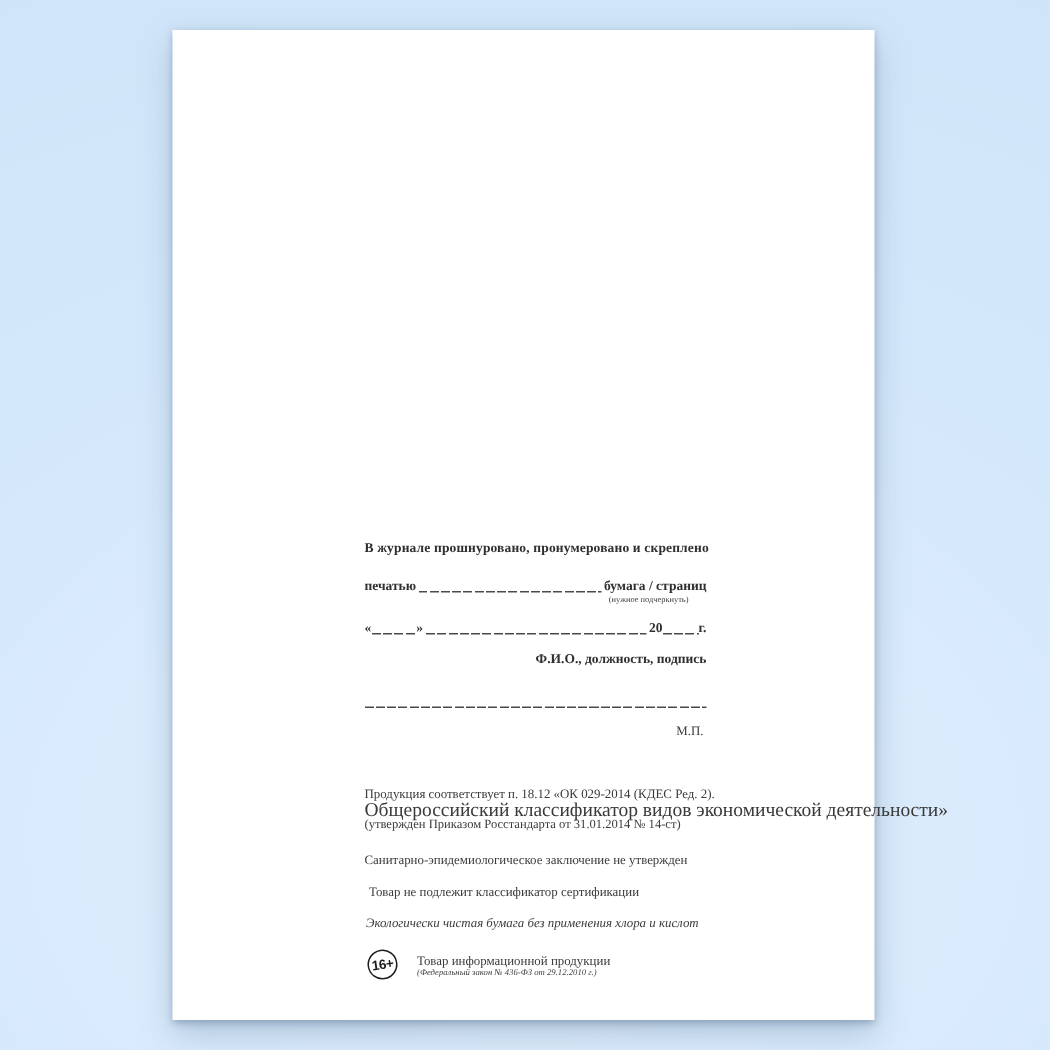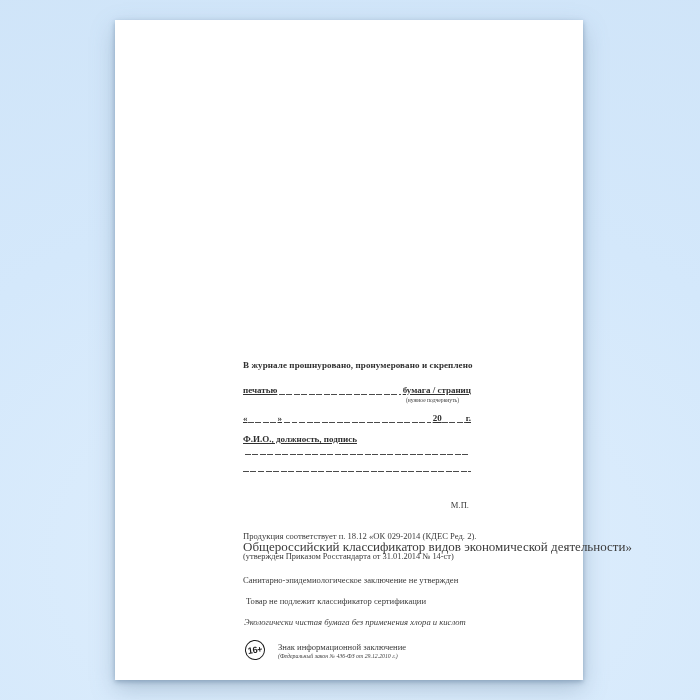--- a/index.html
+++ b/index.html
@@ -29,38 +29,37 @@
   }
   .fill { flex: 1 1 auto; height: 10px; margin: 0 2px 1px 2px; }
   .w30 { width: 30px; height: 10px; display: inline-block; margin-bottom: 1px; }
   .w24 { width: 24px; height: 10px; display: inline-block; margin-bottom: 1px; }
 
   .statement {
     font-size: 9px; font-weight: 700; line-height: 11px;
     color: #2f2f2f; letter-spacing: 0.1px; white-space: nowrap;
   }
   .row-flex {
-    display: flex; 
+    display: flex; align-items: flex-end;
     font-size: 9px; font-weight: 700; line-height: 11px; color: #2f2f2f;
     white-space: nowrap;
-    text-decoration: underline;
   }
   .row-sheets { margin-top: 14px; }
   .note-row {
     text-align: right; font-size: 5.6px; font-weight: 400; line-height: 7px;
     padding-right: 12px; color: #3c3c3c; margin-top: 1px;
   }
   .row-date { margin-top: 9px; }
   .row-sign { margin-top: 10px; flex-direction: column; }
   .full-line { height: 10px; margin-top: 6px; }
   .stamp-row {
-    text-align: right; margin-top: 28px; font-size: 8.6px; line-height: 11px;
+    text-align: right; margin-top: 10px; font-size: 8.6px; line-height: 11px;
     padding-right: 2px; color: #3a3a3a;
   }
-  .compliance { margin-top: 20px; }
+  .compliance { margin-top: 31px; }
   .c-line1 { font-size: 8.6px; line-height: 10.5px; white-space: nowrap; }
   .c-line2 { font-size: 13px; line-height: 10.5px; white-space: nowrap; }
   .c-line3 { font-size: 8.4px; line-height: 10.5px; white-space: nowrap; }
   .sanitary { margin-top: 12px; font-size: 8.6px; line-height: 10.5px; white-space: nowrap; }
   .cert { margin-top: 11px; font-size: 8.6px; line-height: 10.5px; padding-left: 3px; white-space: nowrap; }
   .eco { margin-top: 10px; font-size: 8.6px; line-height: 10.5px; padding-left: 1px; white-space: nowrap; font-style: italic; }
   .age-row { margin-top: 13px; display: flex; align-items: flex-start; }
   .badge {
     width: 20px; height: 20px; border: 1.6px solid #1c1c1c; border-radius: 50%;
     display: flex; align-items: center; justify-content: center;
@@ -115,20 +114,20 @@
 
       <div class="sanitary">Санитарно-эпидемиологическое заключение не утвержден</div>
 
       <div class="cert">Товар не подлежит классификатор сертификации</div>
 
       <div class="eco">Экологически чистая бумага без применения хлора и кислот</div>
 
       <div class="age-row">
         <div class="badge">16+</div>
         <div class="age-text">
-          <div class="age-title">Знак информационной заключение</div>
+          <div class="age-title">Товар информационной продукции</div>
           <div class="age-law">(Федеральный закон № 436-ФЗ от 29.12.2010 г.)</div>
         </div>
       </div>
 
     </div>
   </div>
 </div>
 
 </body></html>

